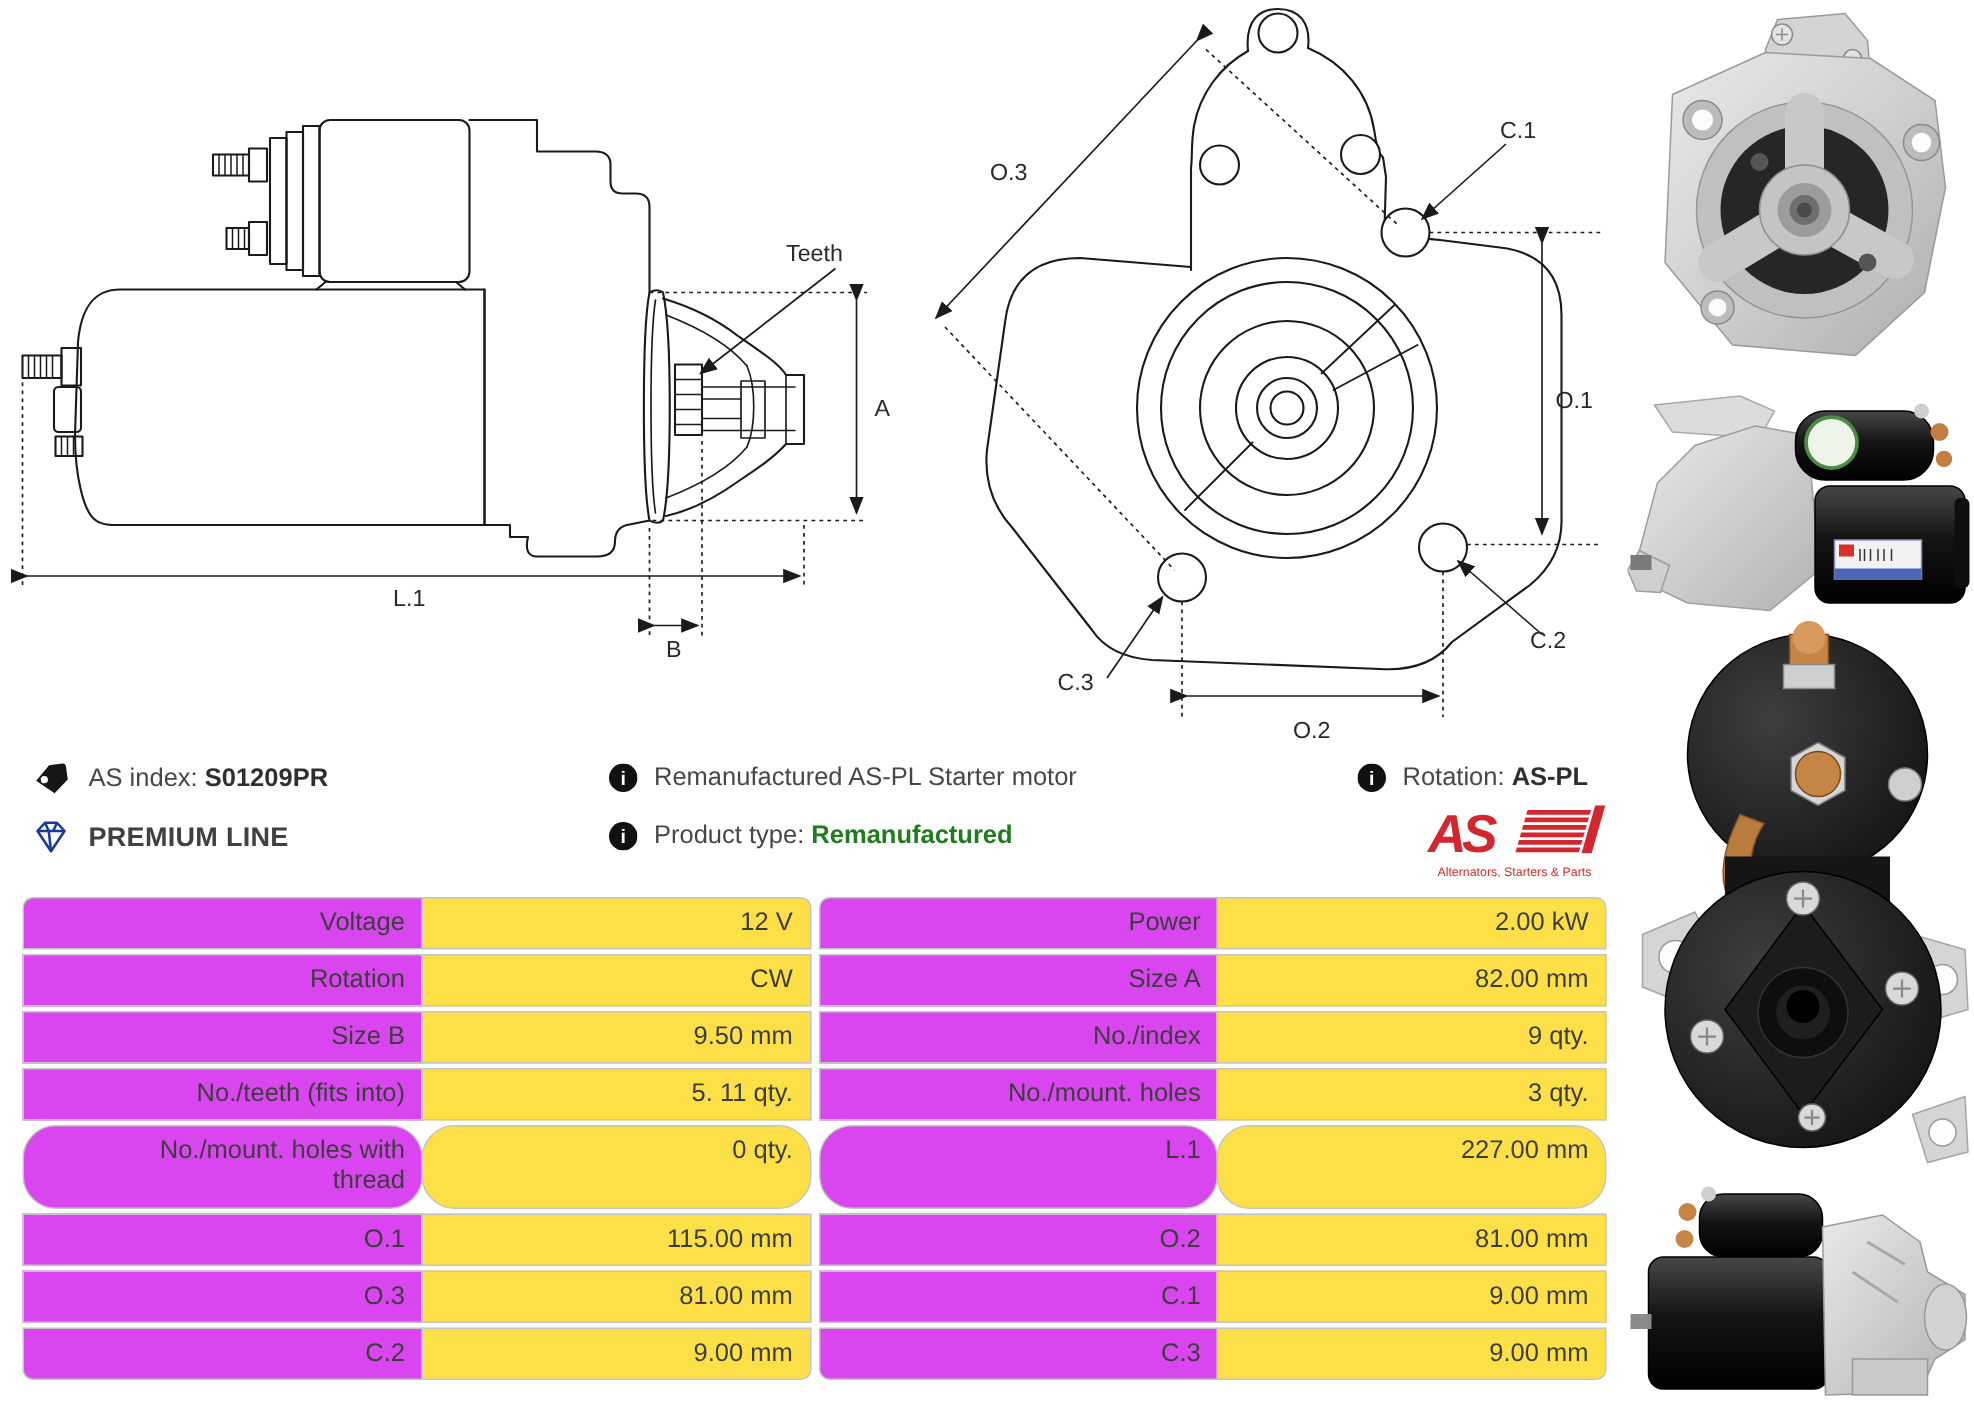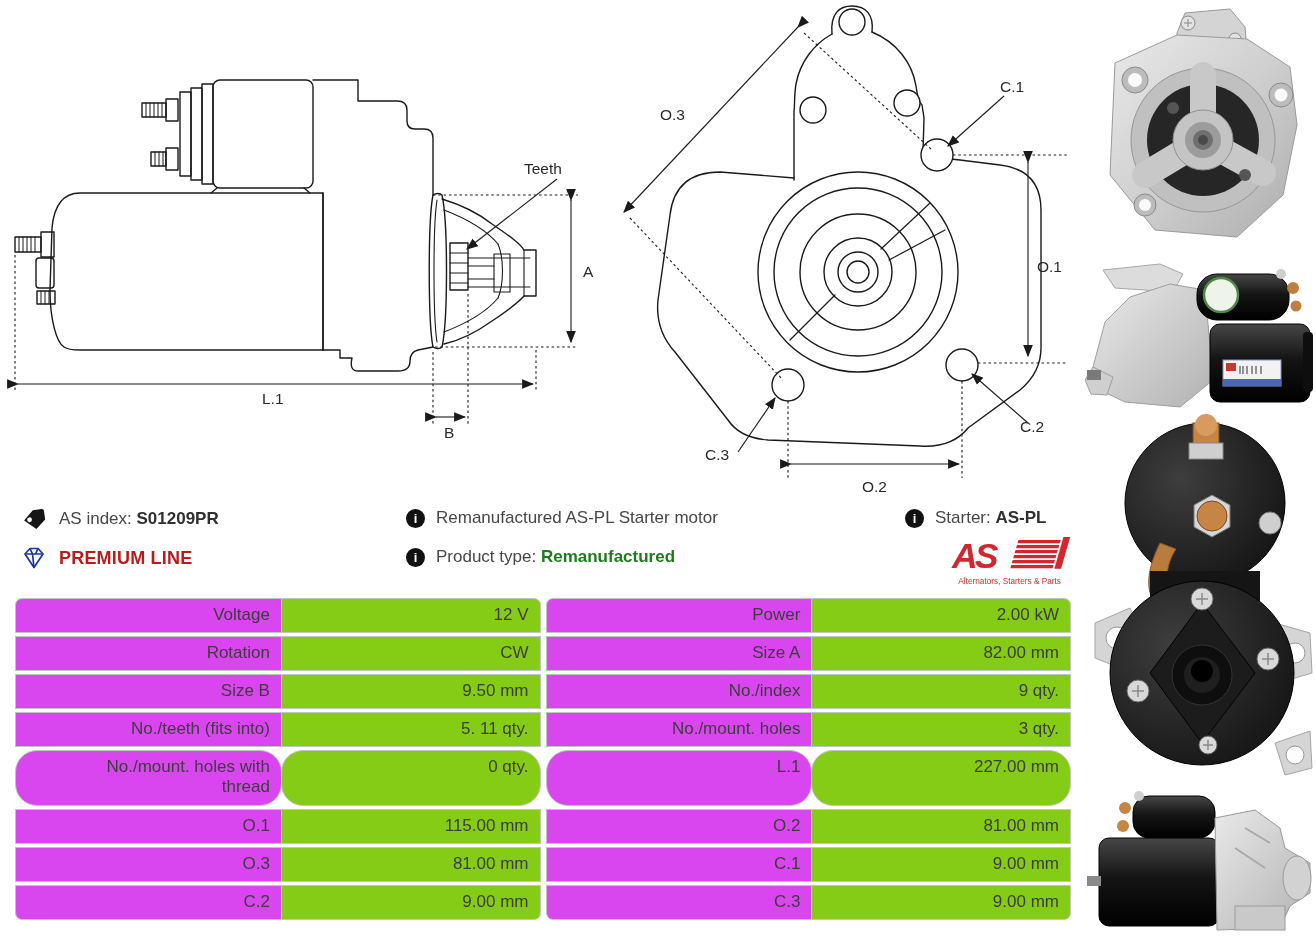--- a/index.html
+++ b/index.html
@@ -12,32 +12,32 @@
   #diag-side{left:0;top:0;}
   #diag-front{left:600px;top:0;}
 
   
   .photo{position:absolute;}
 
   
   .info-item{position:absolute;display:flex;align-items:center;gap:11px;
              font-size:17px;color:#474747;white-space:nowrap;}
   .b{font-weight:bold;color:#2f2f2f;}
-  .premium{font-size:18px;font-weight:bold;color:#b91c1c;letter-spacing:.2px;}
+  .premium{font-size:18px;font-weight:bold;color:#404040;letter-spacing:.2px;}
   .green-b{font-weight:bold;color:#1e7c1e;}
   .logo-wrap{position:absolute;left:950px;top:536px;}
 
   
   .spec-table{position:absolute;left:15px;top:598px;width:1056px;display:flex;gap:5px;}
   .half{flex:1;display:grid;grid-template-rows:35px 35px 35px 35px 56px 35px 35px 35px;row-gap:3px;}
   .trow{display:flex;min-height:0;}
   .cell{box-sizing:border-box;border:1px solid #c4c4c4;display:flex;align-items:center;
         justify-content:flex-end;padding-right:11px;font-size:17px;color:#3d3d3d;line-height:1.18;}
   .lbl{width:50.8%;background:#d946ef;padding-left:50px;text-align:right;}
-  .val{flex:1;background:#84cc16;margin-left:-1px;}
+  .val{flex:1;background:#fde047;margin-left:-1px;}
   .half .trow:nth-child(5) .cell{align-items:flex-start;padding-top:6px;border-radius:22px;}
   .half .trow:first-child .lbl{border-top-left-radius:7px;}
   .half .trow:first-child .val{border-top-right-radius:7px;}
   .half .trow:last-child .lbl{border-bottom-left-radius:7px;}
   .half .trow:last-child .val{border-bottom-right-radius:7px;}
 </style>
 </head>
 <body>
 
 <div class="stage">
@@ -340,21 +340,21 @@
       <span class="green-b">Remanufactured</span>
     </span>
   </div>
 
   <div class="info-item" style="left:905px;top:508px;">
     <svg width="19" height="19" viewBox="0 0 19 19">
       <circle cx="9.5" cy="9.5" r="9.5" fill="#111"></circle>
       <text x="9.5" y="14" text-anchor="middle" font-family="Liberation Serif,serif" font-weight="bold" font-size="13" fill="#fff">i</text>
     </svg>
     <span>
-      <span>Starter:</span>
+      <span>Rotation:</span>
       <span class="b">AS-PL</span>
     </span>
   </div>
 
   <div class="logo-wrap">
     <svg width="125" height="54" viewBox="0 0 130 54">
       <g fill="#d2272e" transform="skewX(-16) translate(14,0)">
         <rect x="58" y="3" width="44" height="3.4"></rect>
         <rect x="58" y="8.2" width="44" height="3.4"></rect>
         <rect x="58" y="13.4" width="44" height="3.4"></rect>

